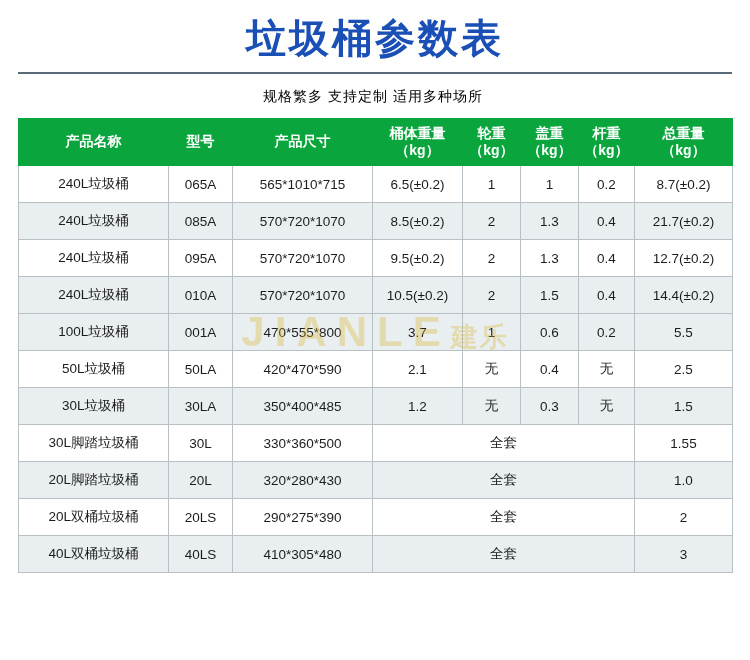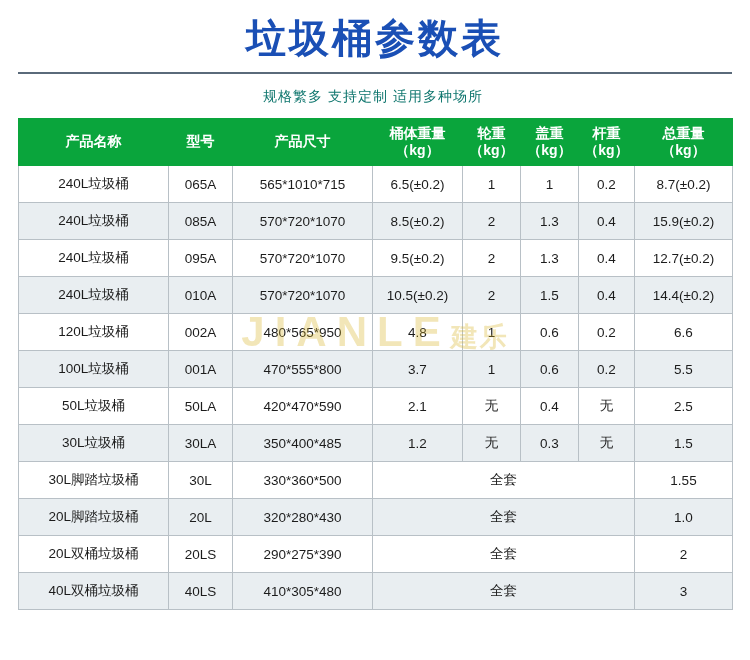--- a/index.html
+++ b/index.html
@@ -33,21 +33,21 @@
   }
   .title-rule {
     width: 714px;
     margin: 0 auto;
     height: 2px;
     background: #5a6a7a;
   }
   .subtitle {
     text-align: center;
     font-size: 14px;
-    color: #0f766e;
+    color: #000000;
     padding: 14px 4px 12px 0;
     letter-spacing: 1px;
   }
   .table-wrap {
     width: 714px;
     margin: 0 auto;
     position: relative;
   }
   table.params {
     border-collapse: collapse;
@@ -190,51 +190,41 @@
             <td>8.7(±0.2)</td>
           </tr>
           <tr class="even">
             <td class="name-col">240L垃圾桶</td>
             <td>085A</td>
             <td>570*720*1070</td>
             <td>8.5(±0.2)</td>
             <td>2</td>
             <td>1.3</td>
             <td>0.4</td>
-            <td>15.9(±0.2)</td>
+            <td>21.7(±0.2)</td>
           </tr>
           <tr class="odd">
             <td class="name-col">240L垃圾桶</td>
             <td>095A</td>
             <td>570*720*1070</td>
             <td>9.5(±0.2)</td>
             <td>2</td>
             <td>1.3</td>
             <td>0.4</td>
             <td>12.7(±0.2)</td>
           </tr>
           <tr class="even">
             <td class="name-col">240L垃圾桶</td>
             <td>010A</td>
             <td>570*720*1070</td>
             <td>10.5(±0.2)</td>
             <td>2</td>
             <td>1.5</td>
             <td>0.4</td>
             <td>14.4(±0.2)</td>
-          </tr>
-          <tr class="odd">
-            <td class="name-col">120L垃圾桶</td>
-            <td>002A</td>
-            <td>480*565*950</td>
-            <td>4.8</td>
-            <td>1</td>
-            <td>0.6</td>
-            <td>0.2</td>
-            <td>6.6</td>
           </tr>
           <tr class="even">
             <td class="name-col">100L垃圾桶</td>
             <td>001A</td>
             <td>470*555*800</td>
             <td>3.7</td>
             <td>1</td>
             <td>0.6</td>
             <td>0.2</td>
             <td>5.5</td>

